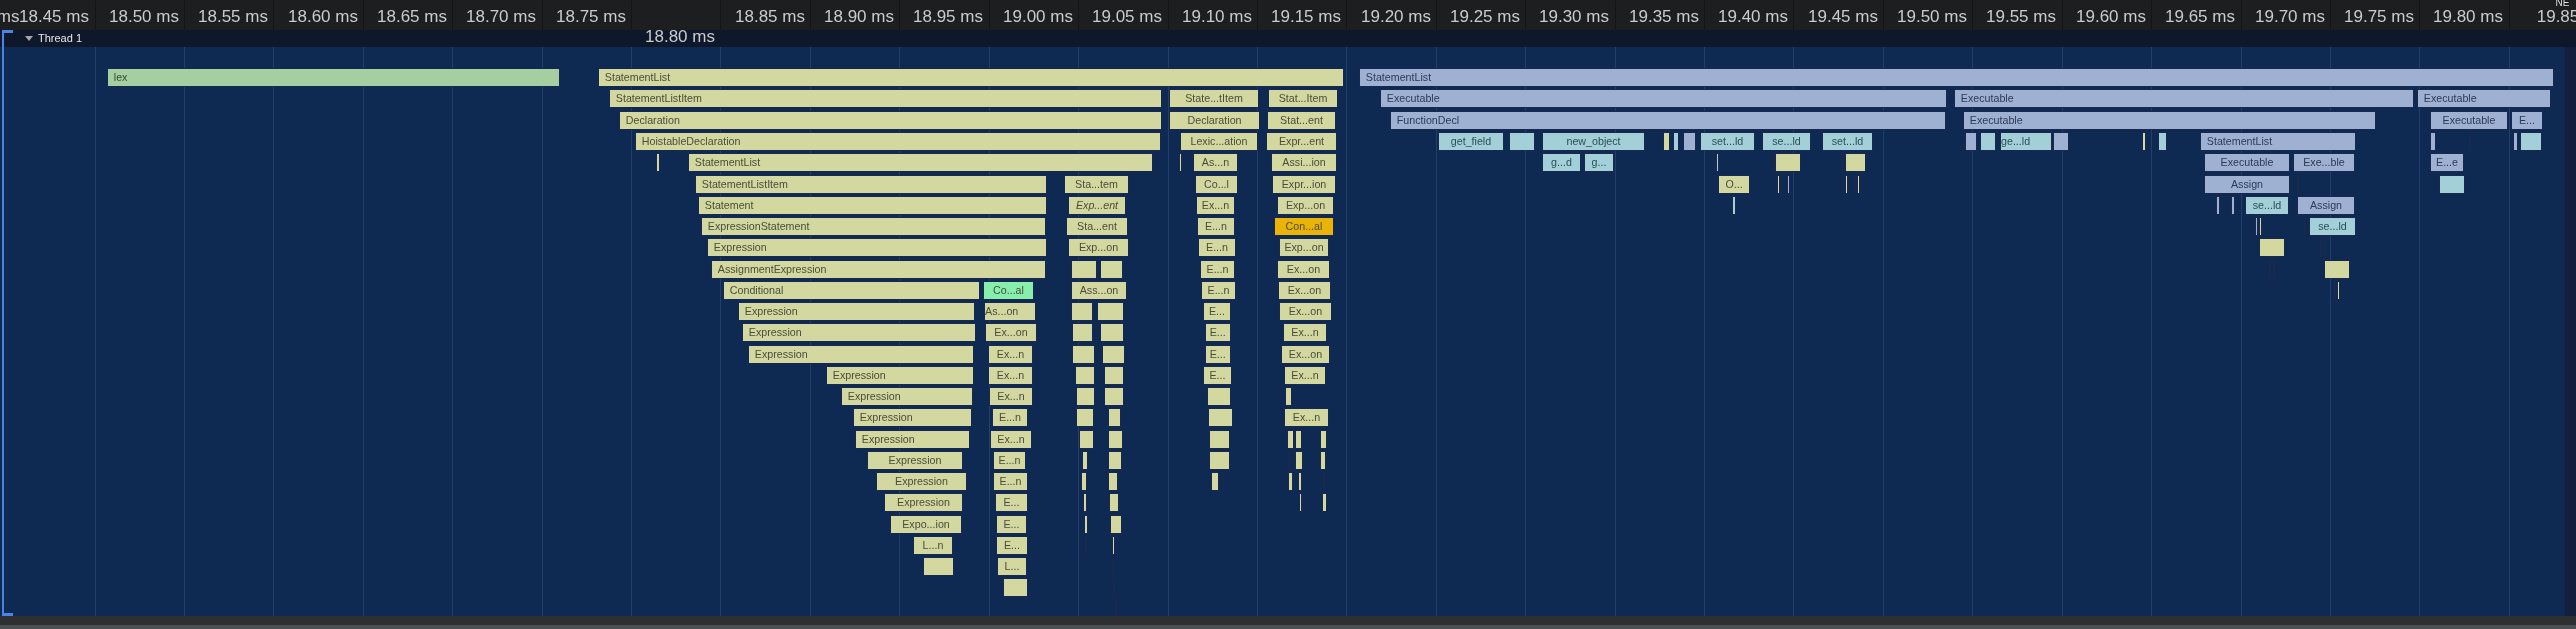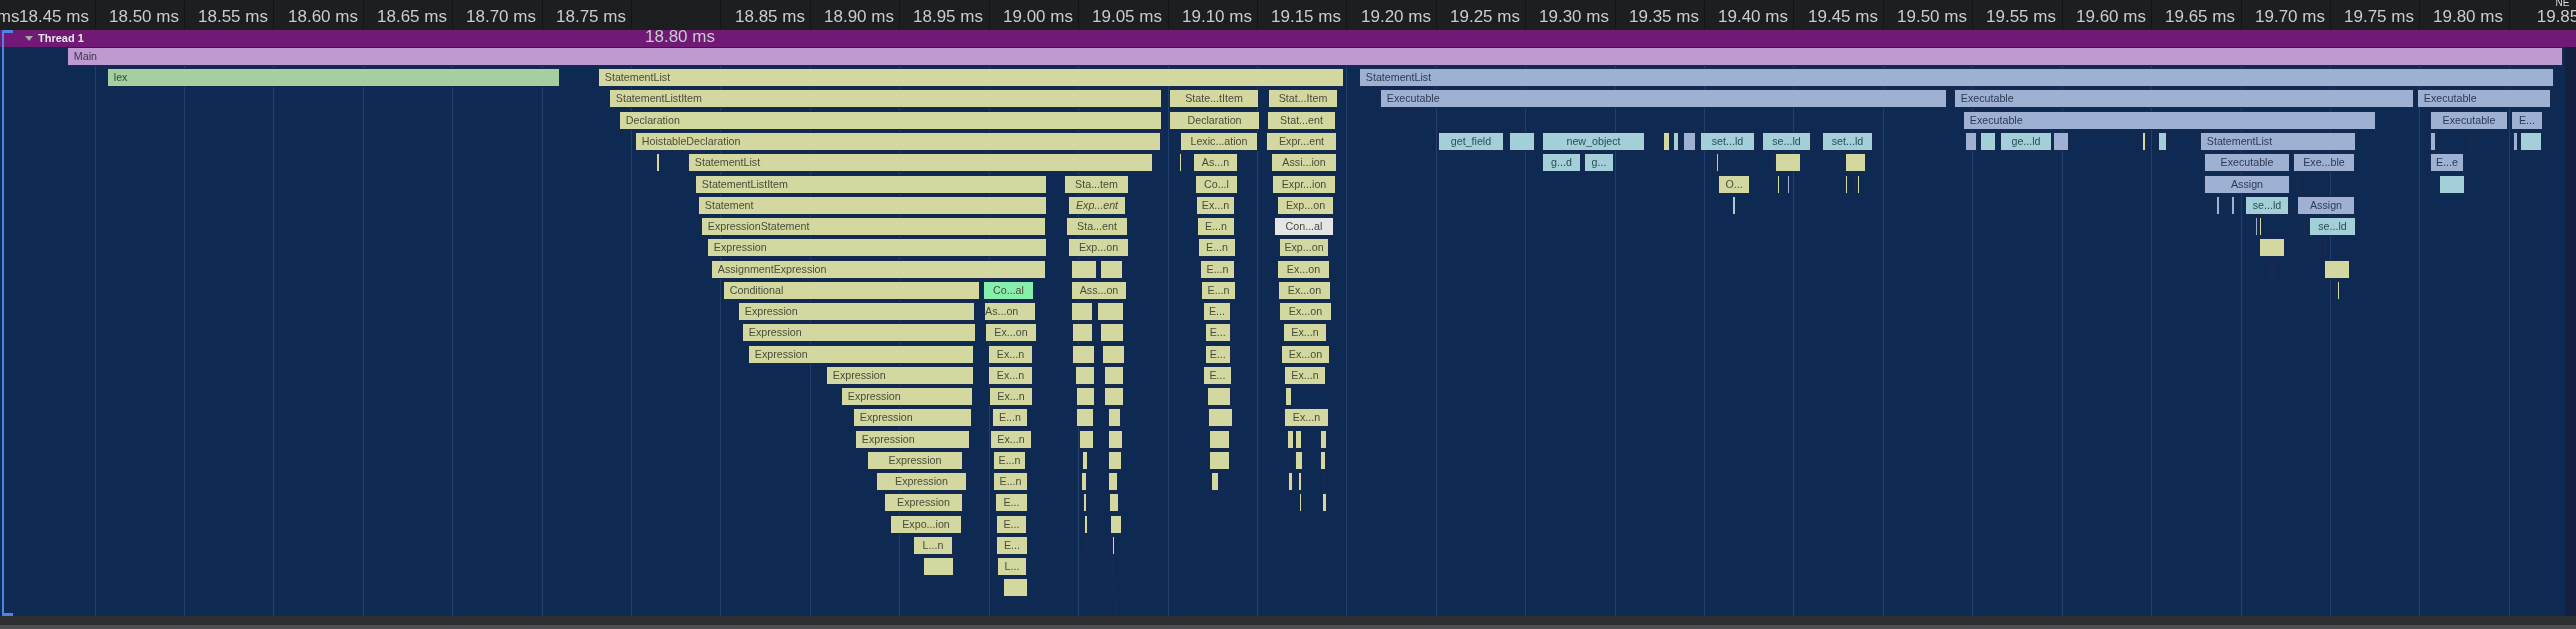--- a/index.html
+++ b/index.html
@@ -51,51 +51,51 @@
       <div class="canvas-grid" style="left: 1704px;"></div>
       <div class="canvas-grid" style="left: 1793px;"></div>
       <div class="canvas-grid" style="left: 1883px;"></div>
       <div class="canvas-grid" style="left: 1972px;"></div>
       <div class="canvas-grid" style="left: 2062px;"></div>
       <div class="canvas-grid" style="left: 2151px;"></div>
       <div class="canvas-grid" style="left: 2241px;"></div>
       <div class="canvas-grid" style="left: 2330px;"></div>
       <div class="canvas-grid" style="left: 2419px;"></div>
       <div class="canvas-grid" style="left: 2509px;"></div>
-      <div class="bar" title="Main" style="left: 67px; width: 2496px; top: 47px; height: 19px; background: rgb(191, 154, 209); color: rgb(68, 50, 79); border-color: rgb(24, 41, 77); padding-left: 5.8px;">Main</div>
       <div class="bar" title="lex" style="left: 107px; width: 453px; top: 68px; height: 19px; background: rgb(165, 207, 160); color: rgb(46, 74, 48); border-color: rgb(24, 41, 77); padding-left: 5.8px;">lex</div>
       <div class="bar" title="StatementList" style="left: 598px; width: 746px; top: 68px; height: 19px; background: rgb(211, 216, 161); color: rgb(75, 77, 58); border-color: rgb(24, 41, 77); padding-left: 5.8px;">StatementList</div>
       <div class="bar" title="StatementList" style="left: 1359px; width: 1195px; top: 68px; height: 19px; background: rgb(159, 177, 211); color: rgb(44, 58, 87); border-color: rgb(24, 41, 77); padding-left: 5.8px;">StatementList</div>
       <div class="bar" title="StatementListItem" style="left: 609px; width: 553px; top: 89px; height: 19px; background: rgb(211, 216, 161); color: rgb(75, 77, 58); border-color: rgb(24, 41, 77); padding-left: 5.8px;">StatementListItem</div>
       <div class="bar" title="State...tItem" style="left: 1169px; width: 90px; top: 89px; height: 19px; background: rgb(211, 216, 161); color: rgb(75, 77, 58); border-color: rgb(24, 41, 77); text-align: center;">State...tItem</div>
       <div class="bar" title="Stat...Item" style="left: 1268px; width: 70px; top: 89px; height: 19px; background: rgb(211, 216, 161); color: rgb(75, 77, 58); border-color: rgb(24, 41, 77); text-align: center;">Stat...Item</div>
       <div class="bar" title="Executable" style="left: 1380px; width: 567px; top: 89px; height: 19px; background: rgb(159, 177, 211); color: rgb(44, 58, 87); border-color: rgb(24, 41, 77); padding-left: 5.8px;">Executable</div>
       <div class="bar" title="Executable" style="left: 1954px; width: 460px; top: 89px; height: 19px; background: rgb(159, 177, 211); color: rgb(44, 58, 87); border-color: rgb(24, 41, 77); padding-left: 5.8px;">Executable</div>
       <div class="bar" title="Executable" style="left: 2417px; width: 134px; top: 89px; height: 19px; background: rgb(159, 177, 211); color: rgb(44, 58, 87); border-color: rgb(24, 41, 77); padding-left: 5.8px;">Executable</div>
       <div class="bar" title="Declaration" style="left: 619px; width: 543px; top: 111px; height: 19px; background: rgb(211, 216, 161); color: rgb(75, 77, 58); border-color: rgb(24, 41, 77); padding-left: 5.8px;">Declaration</div>
       <div class="bar" title="Declaration" style="left: 1169px; width: 91px; top: 111px; height: 19px; background: rgb(211, 216, 161); color: rgb(75, 77, 58); border-color: rgb(24, 41, 77); text-align: center;">Declaration</div>
       <div class="bar" title="Stat...ent" style="left: 1267px; width: 69px; top: 111px; height: 19px; background: rgb(211, 216, 161); color: rgb(75, 77, 58); border-color: rgb(24, 41, 77); text-align: center;">Stat...ent</div>
+      <div class="bar" title="FunctionDecl" style="left: 1390px; width: 556px; top: 111px; height: 19px; background: rgb(159, 177, 211); color: rgb(44, 58, 87); border-color: rgb(24, 41, 77); padding-left: 5.8px;">FunctionDecl</div>
       <div class="bar" title="Executable" style="left: 1963px; width: 413px; top: 111px; height: 19px; background: rgb(159, 177, 211); color: rgb(44, 58, 87); border-color: rgb(24, 41, 77); padding-left: 5.8px;">Executable</div>
       <div class="bar" title="Executable" style="left: 2430px; width: 78px; top: 111px; height: 19px; background: rgb(159, 177, 211); color: rgb(44, 58, 87); border-color: rgb(24, 41, 77); text-align: center;">Executable</div>
       <div class="bar" title="E..." style="left: 2511px; width: 32px; top: 111px; height: 19px; background: rgb(159, 177, 211); color: rgb(44, 58, 87); border-color: rgb(24, 41, 77); text-align: center;">E...</div>
       <div class="bar" title="HoistableDeclaration" style="left: 635px; width: 526px; top: 132px; height: 19px; background: rgb(211, 216, 161); color: rgb(75, 77, 58); border-color: rgb(24, 41, 77); padding-left: 5.8px;">HoistableDeclaration</div>
       <div class="bar" title="Lexic...ation" style="left: 1180px; width: 78px; top: 132px; height: 19px; background: rgb(211, 216, 161); color: rgb(75, 77, 58); border-color: rgb(24, 41, 77); text-align: center;">Lexic...ation</div>
       <div class="bar" title="Expr...ent" style="left: 1266px; width: 71px; top: 132px; height: 19px; background: rgb(211, 216, 161); color: rgb(75, 77, 58); border-color: rgb(24, 41, 77); text-align: center;">Expr...ent</div>
       <div class="bar" title="get_field" style="left: 1438px; width: 66px; top: 132px; height: 19px; background: rgb(163, 207, 217); color: rgb(42, 77, 89); border-color: rgb(24, 41, 77); text-align: center;">get_field</div>
       <div class="bar" style="left: 1509px; width: 26px; top: 132px; height: 19px; background: rgb(163, 207, 217); color: rgb(42, 77, 89); border-color: rgb(24, 41, 77);"></div>
       <div class="bar" title="new_object" style="left: 1542px; width: 103px; top: 132px; height: 19px; background: rgb(163, 207, 217); color: rgb(42, 77, 89); border-color: rgb(24, 41, 77); text-align: center;">new_object</div>
       <div class="bar" style="left: 1663px; width: 6.6px; top: 132px; height: 19px; background: rgb(211, 216, 161); color: rgb(75, 77, 58); border-color: rgb(24, 41, 77);"></div>
       <div class="bar" style="left: 1673px; width: 5.8px; top: 132px; height: 19px; background: rgb(163, 207, 217); color: rgb(42, 77, 89); border-color: rgb(24, 41, 77);"></div>
       <div class="bar" style="left: 1683px; width: 13px; top: 132px; height: 19px; background: rgb(159, 177, 211); color: rgb(44, 58, 87); border-color: rgb(24, 41, 77);"></div>
       <div class="bar" title="set...ld" style="left: 1700px; width: 55px; top: 132px; height: 19px; background: rgb(163, 207, 217); color: rgb(42, 77, 89); border-color: rgb(24, 41, 77); text-align: center;">set...ld</div>
       <div class="bar" title="se...ld" style="left: 1762px; width: 49px; top: 132px; height: 19px; background: rgb(163, 207, 217); color: rgb(42, 77, 89); border-color: rgb(24, 41, 77); text-align: center;">se...ld</div>
       <div class="bar" title="set...ld" style="left: 1822px; width: 51px; top: 132px; height: 19px; background: rgb(163, 207, 217); color: rgb(42, 77, 89); border-color: rgb(24, 41, 77); text-align: center;">set...ld</div>
       <div class="bar" style="left: 1965px; width: 12.3px; top: 132px; height: 19px; background: rgb(159, 177, 211); color: rgb(44, 58, 87); border-color: rgb(24, 41, 77);"></div>
       <div class="bar" style="left: 1980px; width: 15.6px; top: 132px; height: 19px; background: rgb(163, 207, 217); color: rgb(42, 77, 89); border-color: rgb(24, 41, 77);"></div>
-      <div class="bar" title="ge...ld" style="left: 2000px; width: 52px; top: 132px; height: 19px; background: rgb(163, 207, 217); color: rgb(42, 77, 89); border-color: rgb(24, 41, 77); text-align: center;">ge...ld</div>
+      <div class="bar" title="ge...ld" style="left: 2000px; width: 52px; top: 132px; height: 19px; background: rgb(163, 207, 217); color: rgb(42, 77, 89); border-color: rgb(24, 41, 77); ">ge...ld</div>
       <div class="bar" style="left: 2053px; width: 16.4px; top: 132px; height: 19px; background: rgb(159, 177, 211); color: rgb(44, 58, 87); border-color: rgb(24, 41, 77);"></div>
       <div class="bar" style="left: 2142px; width: 4.1px; top: 132px; height: 19px; background: rgb(211, 216, 161); color: rgb(75, 77, 58); border-color: rgb(24, 41, 77);"></div>
       <div class="bar" style="left: 2158px; width: 9px; top: 132px; height: 19px; background: rgb(163, 207, 217); color: rgb(42, 77, 89); border-color: rgb(24, 41, 77);"></div>
       <div class="bar" title="StatementList" style="left: 2200px; width: 156px; top: 132px; height: 19px; background: rgb(159, 177, 211); color: rgb(44, 58, 87); border-color: rgb(24, 41, 77); padding-left: 5.8px;">StatementList</div>
       <div class="bar" style="left: 2430px; width: 5.8px; top: 132px; height: 19px; background: rgb(159, 177, 211); color: rgb(44, 58, 87); border-color: rgb(24, 41, 77);"></div>
       <div class="bar" style="left: 2469px; width: 1.6px; top: 132px; height: 19px; background: rgb(159, 177, 211); color: rgb(44, 58, 87); border-color: rgb(24, 41, 77);"></div>
       <div class="bar" style="left: 2513px; width: 5px; top: 132px; height: 19px; background: rgb(159, 177, 211); color: rgb(44, 58, 87); border-color: rgb(24, 41, 77);"></div>
       <div class="bar" style="left: 2520px; width: 22px; top: 132px; height: 19px; background: rgb(163, 207, 217); color: rgb(42, 77, 89); border-color: rgb(24, 41, 77);"></div>
       <div class="bar" style="left: 656px; width: 4.1px; top: 153px; height: 19px; background: rgb(211, 216, 161); color: rgb(75, 77, 58); border-color: rgb(24, 41, 77);"></div>
       <div class="bar" title="StatementList" style="left: 688px; width: 465px; top: 153px; height: 19px; background: rgb(211, 216, 161); color: rgb(75, 77, 58); border-color: rgb(24, 41, 77); padding-left: 5.8px;">StatementList</div>
@@ -131,21 +131,21 @@
       <div class="bar" title="Ex...n" style="left: 1196px; width: 39px; top: 196px; height: 19px; background: rgb(211, 216, 161); color: rgb(75, 77, 58); border-color: rgb(24, 41, 77); text-align: center;">Ex...n</div>
       <div class="bar" title="Exp...on" style="left: 1277px; width: 57px; top: 196px; height: 19px; background: rgb(211, 216, 161); color: rgb(75, 77, 58); border-color: rgb(24, 41, 77); text-align: center;">Exp...on</div>
       <div class="bar" style="left: 1732px; width: 4.1px; top: 196px; height: 19px; background: rgb(163, 207, 217); color: rgb(42, 77, 89); border-color: rgb(24, 41, 77);"></div>
       <div class="bar" style="left: 2216px; width: 4.1px; top: 196px; height: 19px; background: rgb(159, 177, 211); color: rgb(44, 58, 87); border-color: rgb(24, 41, 77);"></div>
       <div class="bar" style="left: 2231px; width: 4.1px; top: 196px; height: 19px; background: rgb(159, 177, 211); color: rgb(44, 58, 87); border-color: rgb(24, 41, 77);"></div>
       <div class="bar" title="se...ld" style="left: 2245px; width: 44px; top: 196px; height: 19px; background: rgb(163, 207, 217); color: rgb(42, 77, 89); border-color: rgb(24, 41, 77); text-align: center;">se...ld</div>
       <div class="bar" title="Assign" style="left: 2297px; width: 58px; top: 196px; height: 19px; background: rgb(159, 177, 211); color: rgb(44, 58, 87); border-color: rgb(24, 41, 77); text-align: center;">Assign</div>
       <div class="bar" title="ExpressionStatement" style="left: 701px; width: 345px; top: 217px; height: 19px; background: rgb(211, 216, 161); color: rgb(75, 77, 58); border-color: rgb(24, 41, 77); padding-left: 5.8px;">ExpressionStatement</div>
       <div class="bar" title="Sta...ent" style="left: 1066px; width: 62px; top: 217px; height: 19px; background: rgb(211, 216, 161); color: rgb(75, 77, 58); border-color: rgb(24, 41, 77); text-align: center;">Sta...ent</div>
       <div class="bar" title="E...n" style="left: 1197px; width: 38px; top: 217px; height: 19px; background: rgb(211, 216, 161); color: rgb(75, 77, 58); border-color: rgb(24, 41, 77); text-align: center;">E...n</div>
-      <div class="bar" title="Con...al" style="left: 1274px; width: 60px; top: 217px; height: 19px; background: #e5e5e5; color: rgb(75, 77, 58); border-color: rgb(24, 41, 77); text-align: center;">Con...al</div>
+      <div class="bar" title="Con...al" style="left: 1274px; width: 60px; top: 217px; height: 19px; background: #eab308; color: rgb(75, 77, 58); border-color: rgb(24, 41, 77); text-align: center;">Con...al</div>
       <div class="bar" style="left: 2255px; width: 2.5px; top: 217px; height: 19px; background: rgb(159, 177, 211); color: rgb(44, 58, 87); border-color: rgb(24, 41, 77);"></div>
       <div class="bar" style="left: 2259px; width: 2.5px; top: 217px; height: 19px; background: rgb(211, 216, 161); color: rgb(75, 77, 58); border-color: rgb(24, 41, 77);"></div>
       <div class="bar" style="left: 2304px; width: 1.6px; top: 217px; height: 19px; background: rgb(159, 177, 211); color: rgb(44, 58, 87); border-color: rgb(24, 41, 77);"></div>
       <div class="bar" title="se...ld" style="left: 2309px; width: 47px; top: 217px; height: 19px; background: rgb(163, 207, 217); color: rgb(42, 77, 89); border-color: rgb(24, 41, 77); text-align: center;">se...ld</div>
       <div class="bar" title="Expression" style="left: 707px; width: 340px; top: 238px; height: 19px; background: rgb(211, 216, 161); color: rgb(75, 77, 58); border-color: rgb(24, 41, 77); padding-left: 5.8px;">Expression</div>
       <div class="bar" title="Exp...on" style="left: 1068px; width: 61px; top: 238px; height: 19px; background: rgb(211, 216, 161); color: rgb(75, 77, 58); border-color: rgb(24, 41, 77); text-align: center;">Exp...on</div>
       <div class="bar" title="E...n" style="left: 1198px; width: 38px; top: 238px; height: 19px; background: rgb(211, 216, 161); color: rgb(75, 77, 58); border-color: rgb(24, 41, 77); text-align: center;">E...n</div>
       <div class="bar" title="Exp...on" style="left: 1279px; width: 50px; top: 238px; height: 19px; background: rgb(211, 216, 161); color: rgb(75, 77, 58); border-color: rgb(24, 41, 77); text-align: center;">Exp...on</div>
       <div class="bar" style="left: 2259px; width: 25.5px; top: 238px; height: 19px; background: rgb(211, 216, 161); color: rgb(75, 77, 58); border-color: rgb(24, 41, 77);"></div>
       <div class="bar" style="left: 2320px; width: 1.6px; top: 238px; height: 19px; background: rgb(159, 177, 211); color: rgb(44, 58, 87); border-color: rgb(24, 41, 77);"></div>
@@ -307,21 +307,21 @@
       <div class="ruler-grid" style="left: 1883px;"></div>
       <div class="ruler-grid" style="left: 1972px;"></div>
       <div class="ruler-grid" style="left: 2062px;"></div>
       <div class="ruler-grid" style="left: 2151px;"></div>
       <div class="ruler-grid" style="left: 2241px;"></div>
       <div class="ruler-grid" style="left: 2330px;"></div>
       <div class="ruler-grid" style="left: 2419px;"></div>
       <div class="ruler-grid" style="left: 2509px;"></div>
     </div>
 
-  <div id="thread-header" style="background: #701a75; font-weight: bold;">
+  <div id="thread-header" style="background: #0f172a;">
     <span id="collapse-triangle"></span>
     <span id="thread-label">Thread 1</span>
   </div>
 
   <div id="sel-line" style="background: rgb(75, 132, 228);"></div>
   <div id="sel-top-foot" style="background: rgb(75, 132, 228);"></div>
   <div id="sel-bottom-foot" style="background: rgb(75, 132, 228);"></div>
 
 </div>
 

